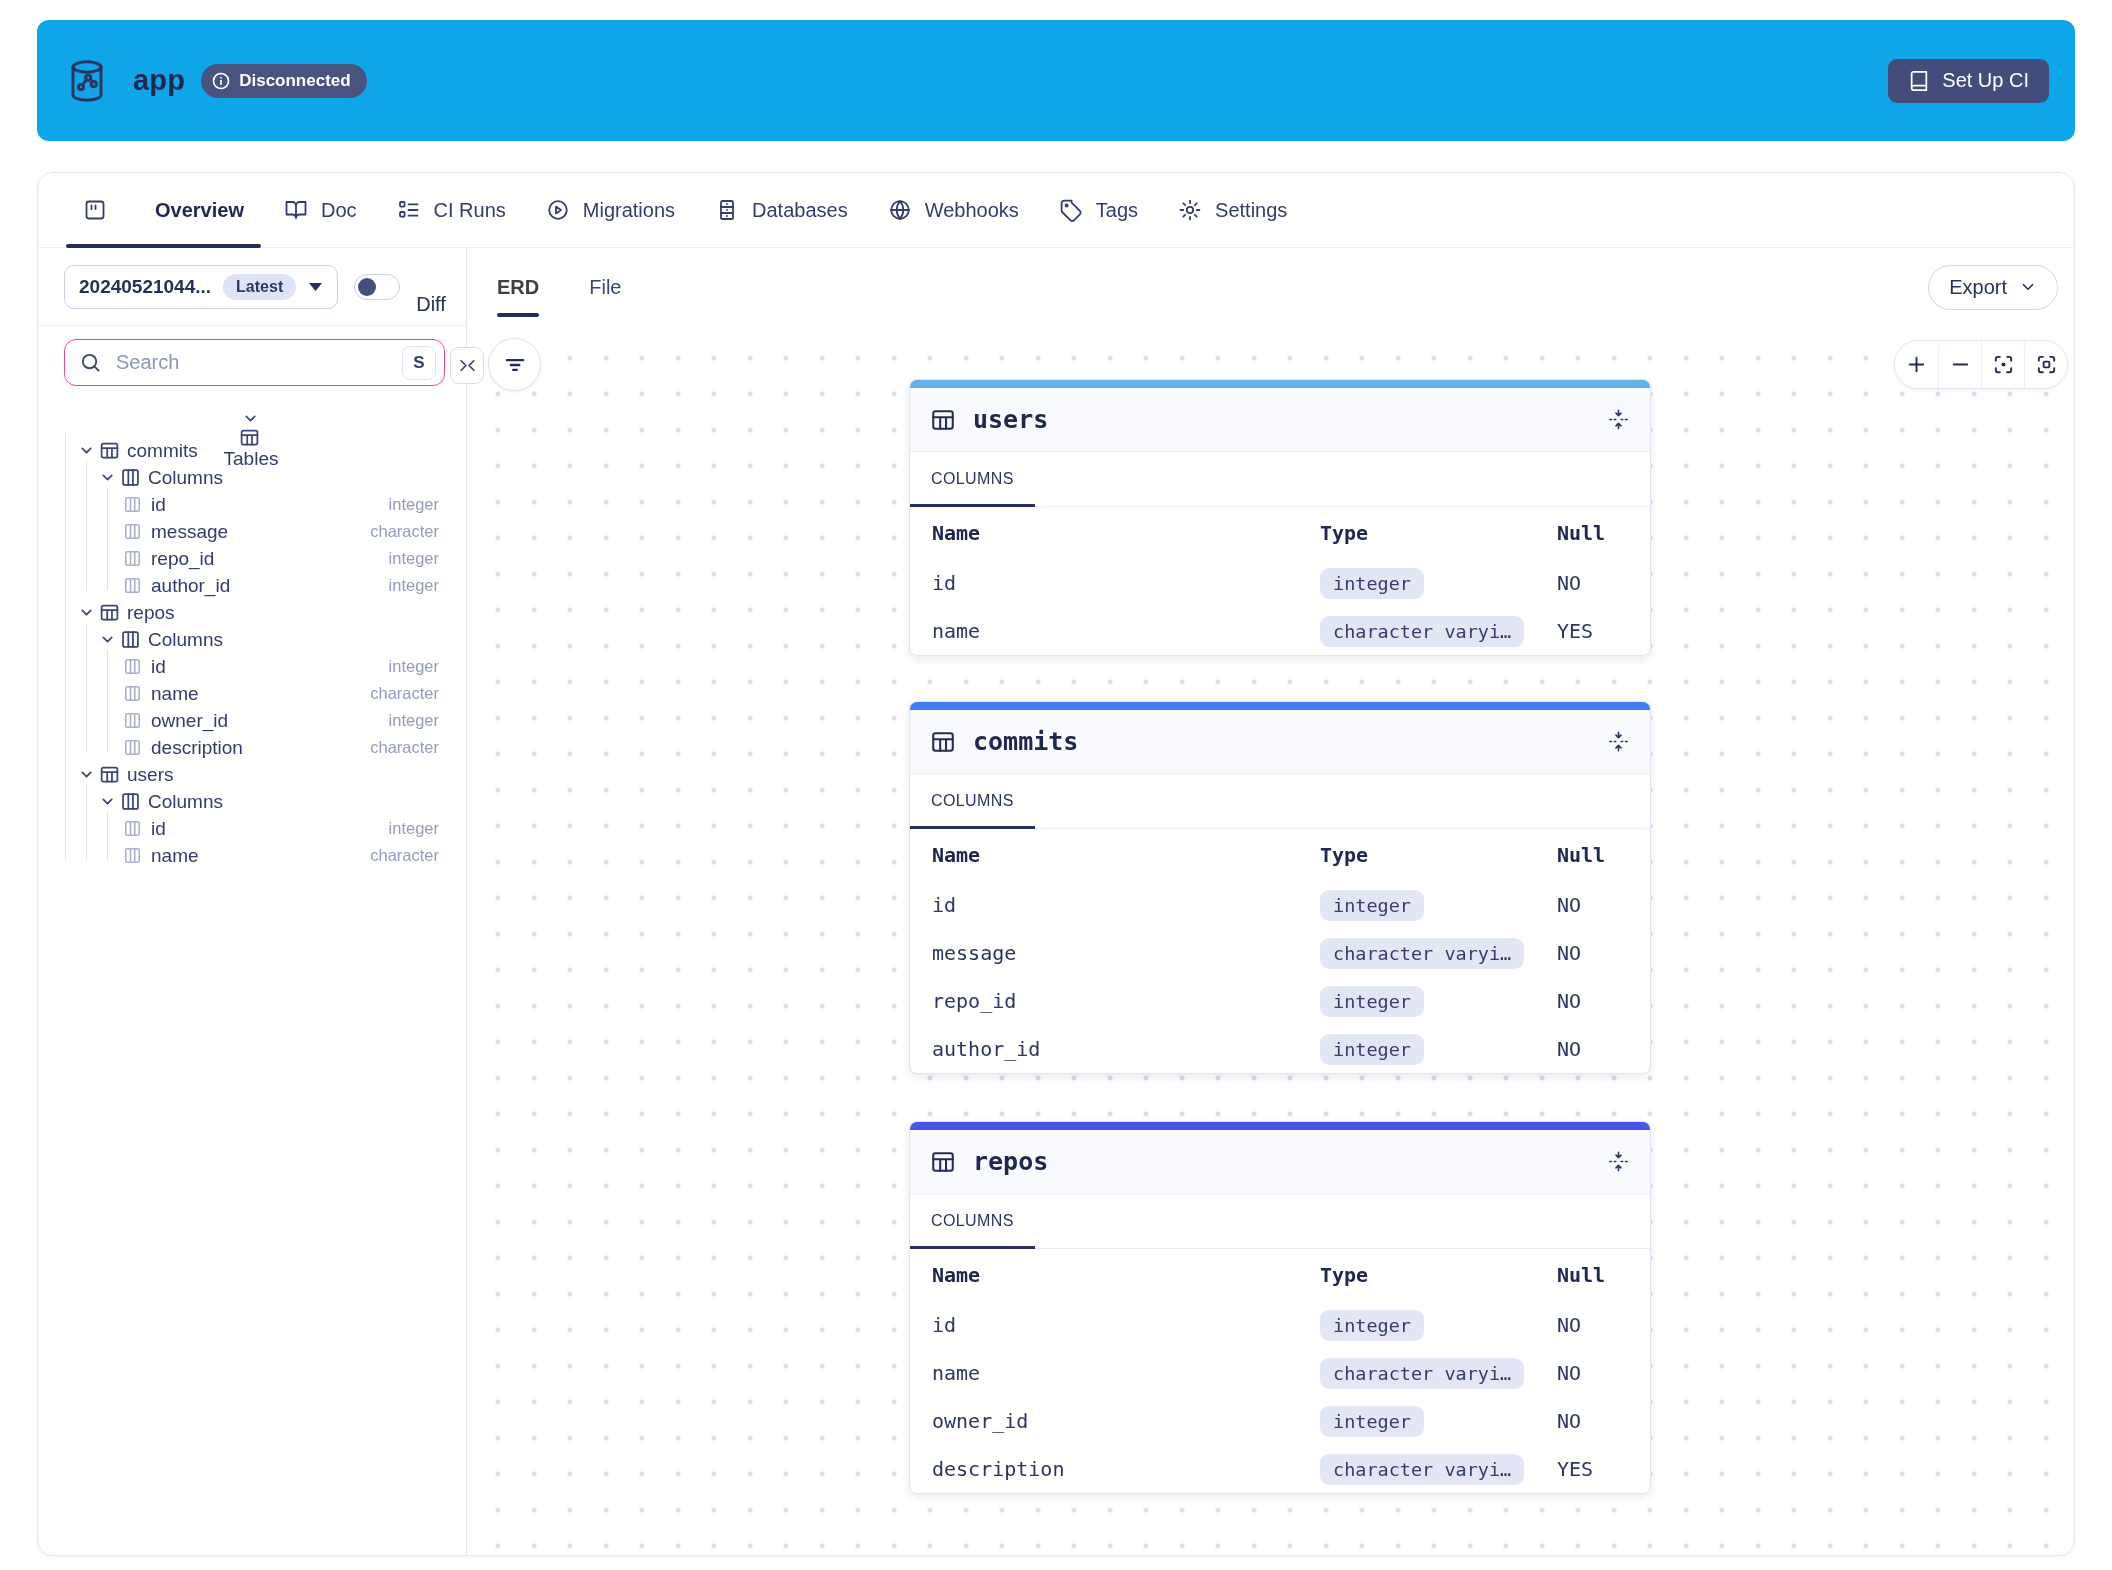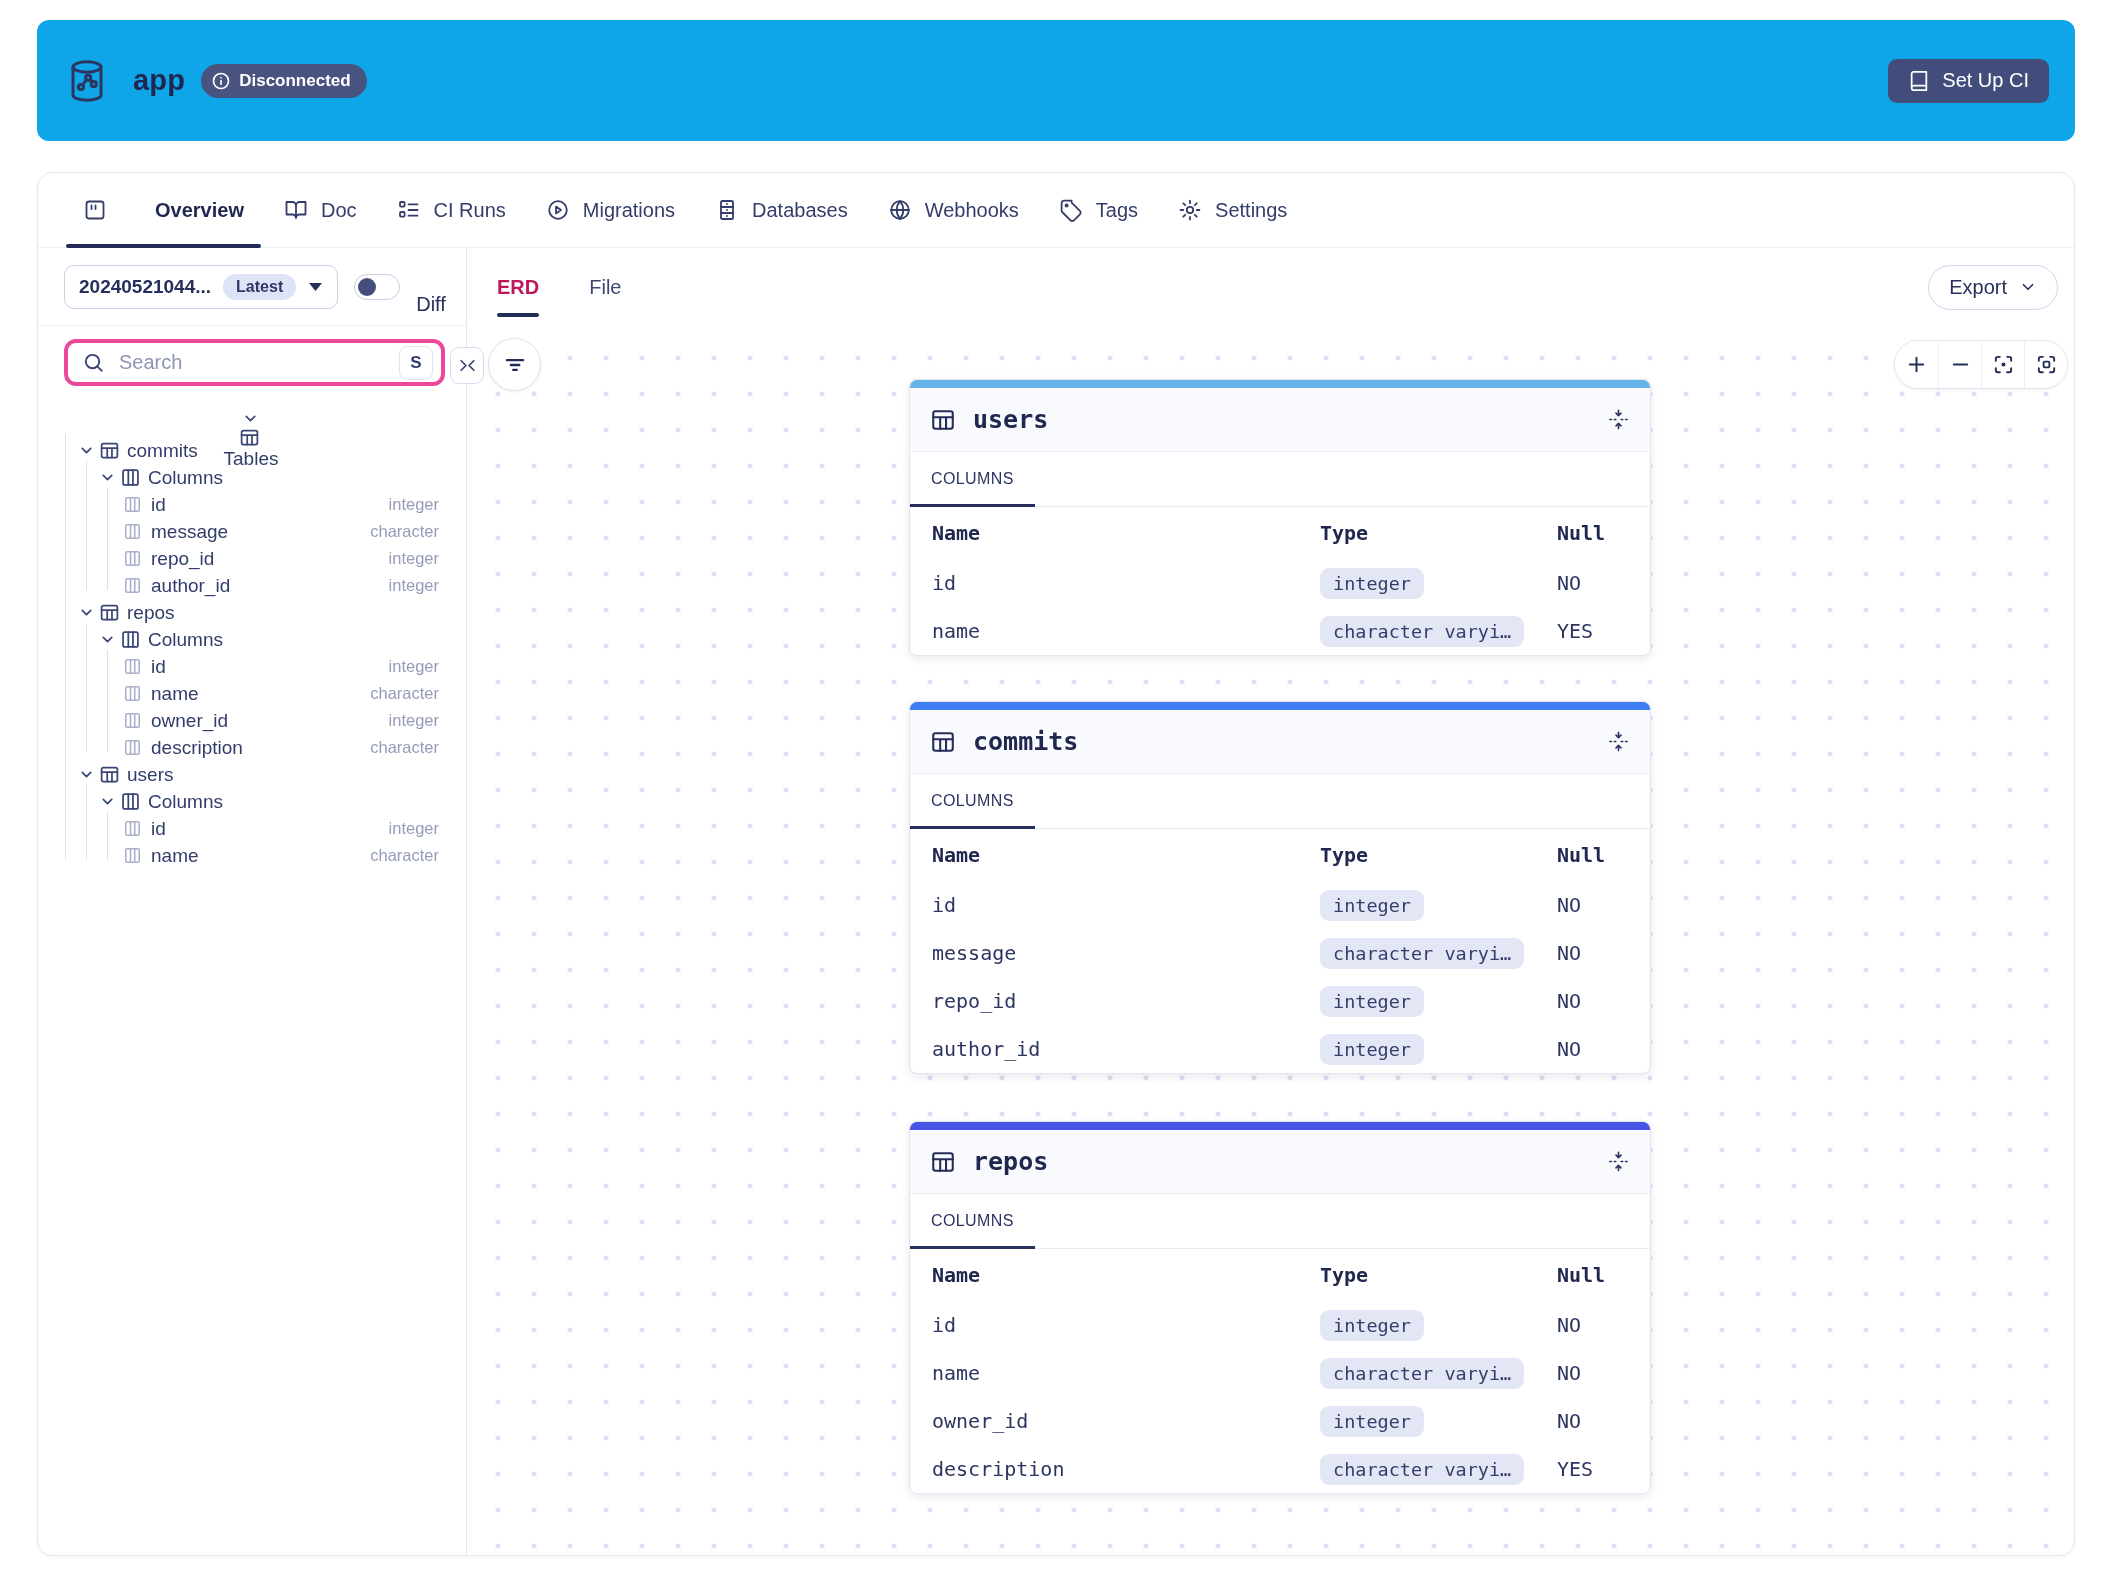--- a/index.html
+++ b/index.html
@@ -79,21 +79,21 @@
   }
   .toggle .knob {
     position:absolute; left:3px; top:3px; width:18px; height:18px; border-radius:50%;
     background:#454f7d;
   }
   .diff-label { font-size:20px; color:#27305c;margin-top:35px; }
 
   .left-body { flex:1; padding:13px 21px 0 15px; position:relative; min-height:0; }
   .search-row { display:flex; align-items:center; padding-left:11px; }
   .search-box {
-    flex:1; height:47px; border:4px solid #ec4899; border-radius:12px; background:#fff;
+    flex:1; height:47px; border:1px solid #ec4899; border-radius:12px; background:#fff;
     display:flex; align-items:center; gap:12px; padding:0 8px 0 14px;
   }
   .search-box .s-ic { color:#3a4570; flex:0 0 auto; }
   .search-input {
     border:none; outline:none; flex:1; font-size:20px; font-family:inherit;
     color:#333c68; background:transparent; min-width:0;
   }
   .search-input::placeholder { color:#8d95b5; }
   .kbd-badge {
     width:34px; height:34px; border:1px solid #dfe3f2; border-radius:8px;
@@ -120,21 +120,21 @@
     display:flex; align-items:center; justify-content:center; color:#3a4570; padding:0;
   }
 
   
   .right { flex:1; display:flex; flex-direction:column; min-width:0; }
   .canvas-header { height:78px; flex:0 0 auto; display:flex; align-items:stretch; padding:0 16px 0 30px; }
   .view-tab {
     display:flex; align-items:center; font-size:20px; color:#3a4570;
     margin-right:50px; position:relative; cursor:pointer;
   }
-  .view-tab.active { font-weight:bold; color:#be185d; }
+  .view-tab.active { font-weight:bold; color:#404040; }
   .view-tab.active::after {
     content:''; position:absolute; left:0; right:0; bottom:9px; height:4px;
     background:#232c56; border-radius:2px;
   }
   .export-btn {
     margin-left:auto; align-self:center; height:45px; border:1px solid #d0d6ec; background:#fff;
     border-radius:999px; padding:0 20px; display:flex; align-items:center; gap:12px;
     font-size:20px; font-family:inherit; color:#27305c; cursor:pointer;
   }
 

